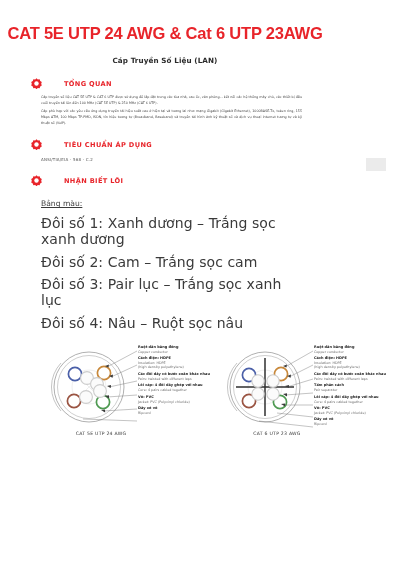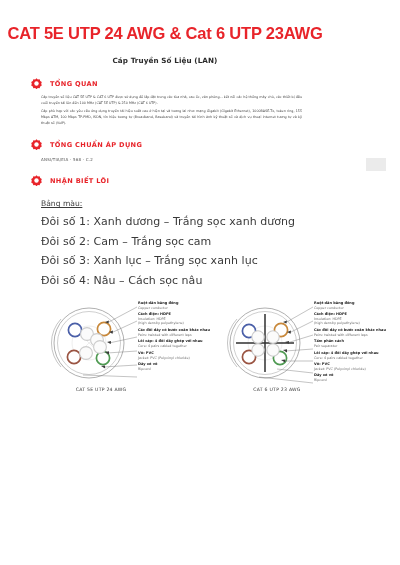--- a/index.html
+++ b/index.html
@@ -44,21 +44,21 @@
   }
 
   
   .section {
     margin-left: 31px;
     margin-right: 28px;
   }
   .sec-head {
     display: flex;
     align-items: center;
-    gap: 8px;
+    gap: 22px;
     margin-top: 13px;
   }
   .sec-badge {
     width: 11px;
     height: 11px;
     flex: 0 0 11px;
     position: relative;
     display: inline-block;
   }
   .sec-badge svg { display: block; }
@@ -91,21 +91,21 @@
   .pairs {
     margin: 13px 0 0 10px;
   }
   .pairs-title {
     font-size: 7.6px;
     color: #3a3a3a;
     margin-bottom: 7px;
     text-decoration: underline;
   }
   .pair-row {
-    font-size: 11px;
+    font-size: 14px;
     color: #3a3a3a;
     margin-bottom: 6.5px;
     letter-spacing: 0.05px;
   }
 
   
   .diagrams {
     position: relative;
     margin-top: 12px;
     height: 108px;
@@ -193,42 +193,42 @@
   </div>
 
   <div class="section">
     <div class="sec-head">
       <span class="sec-badge">
         <svg width="11" height="11" viewBox="0 0 22 22">
           <path d="M11 0.5 L13.6 3.1 L17.3 2.6 L18.4 6.2 L21.6 8 L20.4 11.5 L21.6 15 L18.4 16.8 L17.3 20.4 L13.6 19.9 L11 22.5 L8.4 19.9 L4.7 20.4 L3.6 16.8 L0.4 15 L1.6 11.5 L0.4 8 L3.6 6.2 L4.7 2.6 L8.4 3.1 Z" fill="#e8242a"></path>
           <circle cx="11" cy="11" r="4.4" fill="#ffffff"></circle>
         </svg>
       </span>
-      <span class="sec-title">TỔNG CHUẨN ÁP DỤNG</span>
+      <span class="sec-title">TIÊU CHUẨN ÁP DỤNG</span>
     </div>
     <div class="standard-text">ANSI/TIA/EIA - 568 - C.2</div>
   </div>
 
   <div class="section">
     <div class="sec-head">
       <span class="sec-badge">
         <svg width="11" height="11" viewBox="0 0 22 22">
           <path d="M11 0.5 L13.6 3.1 L17.3 2.6 L18.4 6.2 L21.6 8 L20.4 11.5 L21.6 15 L18.4 16.8 L17.3 20.4 L13.6 19.9 L11 22.5 L8.4 19.9 L4.7 20.4 L3.6 16.8 L0.4 15 L1.6 11.5 L0.4 8 L3.6 6.2 L4.7 2.6 L8.4 3.1 Z" fill="#e8242a"></path>
           <circle cx="11" cy="11" r="4.4" fill="#ffffff"></circle>
         </svg>
       </span>
       <span class="sec-title">NHẬN BIẾT LÕI</span>
     </div>
 
     <div class="pairs">
       <div class="pairs-title">Bảng màu:</div>
       <div class="pair-row">Đôi số 1: Xanh dương – Trắng sọc xanh dương</div>
       <div class="pair-row">Đôi số 2: Cam – Trắng sọc cam</div>
-      <div class="pair-row">Đôi số 3: Xanh lục – Trắng sọc xanh lục</div>
-      <div class="pair-row">Đôi số 4: Nâu – Cách sọc nâu</div>
+      <div class="pair-row">Đôi số 3: Pair lục – Trắng sọc xanh lục</div>
+      <div class="pair-row">Đôi số 4: Nâu – Ruột sọc nâu</div>
     </div>
   </div>
 
   <div class="section">
 
     <div class="diagrams">
 
       <div class="diagram left">
         <svg class="cable-svg" width="110" height="92" viewBox="0 0 110 92">
 

